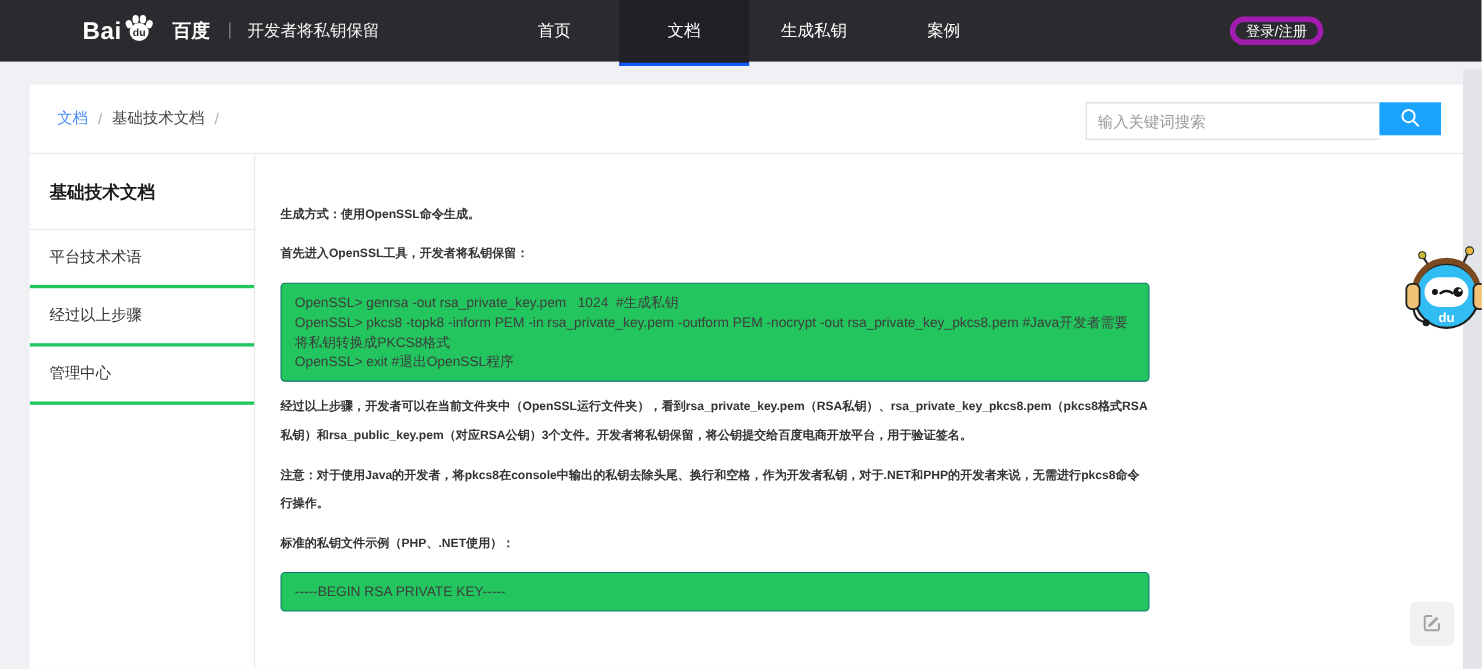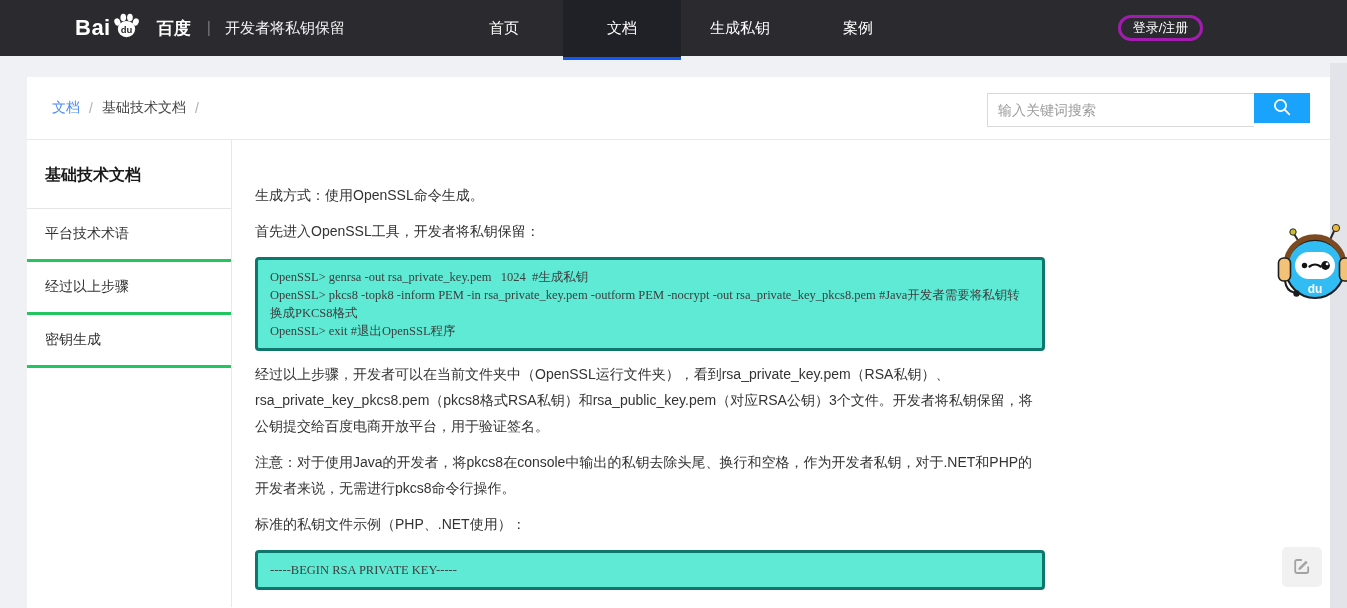--- a/index.html
+++ b/index.html
@@ -27,21 +27,21 @@
   .nav-item {
     width: 118px; height: 63px; display: flex; align-items: center; justify-content: center;
     color: #fff; font-size: 15px; cursor: pointer;
   }
   .nav-item.active {
     background: #202027; border-bottom: 3px solid #0f5af8; padding-top: 3px;
   }
   .login-btn {
     margin-left: auto; margin-right: 144px;
     width: 85px; height: 26px; border-radius: 13px;
-    background: transparent; border: 3px solid #a21caf; color: #fff;
+    background: transparent; border: 5px solid #a21caf; color: #fff;
     font-size: 13px; cursor: pointer; font-family: inherit;
   }
 
   
   .scroll-track {
     position: absolute; top: 63px; right: 0; width: 17px; bottom: 0;
     background: #e3e4ea; z-index: 5;
   }
   .container {
     position: absolute; left: 27px; top: 77px; right: 17px; bottom: 0;
@@ -76,25 +76,25 @@
     border-bottom: 1px solid #e6e6e6; cursor: pointer;
   }
   .sidebar-item {
     padding: 16px 18px; font-size: 14px; color: #333;
     border-bottom: 3px solid #22c55e; cursor: pointer;
   }
 
   .main { flex: 1; padding: 26px 0 0 23px; overflow: hidden; position: relative; }
   .main-inner { width: 790px; }
   .doc-title { font-size: 19px; font-weight: bold; color: #1a1a1a; line-height: 24px; }
-  .para { font-size: 14px; color: #333; line-height: 26px; margin-top: 10px; }
+  .para { font-size: 11px; color: #333; line-height: 26px; margin-top: 10px; font-weight: bold; }
   .para.first { margin-top: 16px; }
   .code {
-    margin-top: 13px; background: #5eead4; border: 3px solid #0f766e; border-radius: 4px;
-    padding: 8px 12px; font-family: Liberation Serif, serif;
+    margin-top: 13px; background: #22c55e; border: 1px solid #0f766e; border-radius: 4px;
+    padding: 8px 12px; font-family: Liberation Sans, sans-serif;
     font-size: 12.5px; color: #3e3e3e;
   }
   .code-line { white-space: pre-wrap; word-break: break-all; line-height: 18px; }
 
   
   .mascot { position: absolute; top: 221px; right: -6px; z-index: 40; cursor: pointer; }
   .edit-fab {
     position: absolute; right: 25px; bottom: 21px; width: 40px; height: 40px;
     background: #f1f1f1; border-radius: 5px; display: flex; align-items: center;
     justify-content: center; cursor: pointer; z-index: 40; border: none;
@@ -154,21 +154,21 @@
       </button>
     </div>
   </div>
 
   <div class="body-row">
 
     <aside class="sidebar">
       <div class="sidebar-header">基础技术文档</div>
       <div class="sidebar-item">平台技术术语</div>
       <div class="sidebar-item">经过以上步骤</div>
-      <div class="sidebar-item">密钥生成</div>
+      <div class="sidebar-item">管理中心</div>
     </aside>
 
     <main class="main">
       <div class="main-inner">
 
         <p class="para first">生成方式：使用OpenSSL命令生成。</p>
         <p class="para">首先进入OpenSSL工具，开发者将私钥保留：</p>
 
         <div class="code">
           <div class="code-line">OpenSSL&gt; genrsa -out rsa_private_key.pem   1024  #生成私钥</div>

